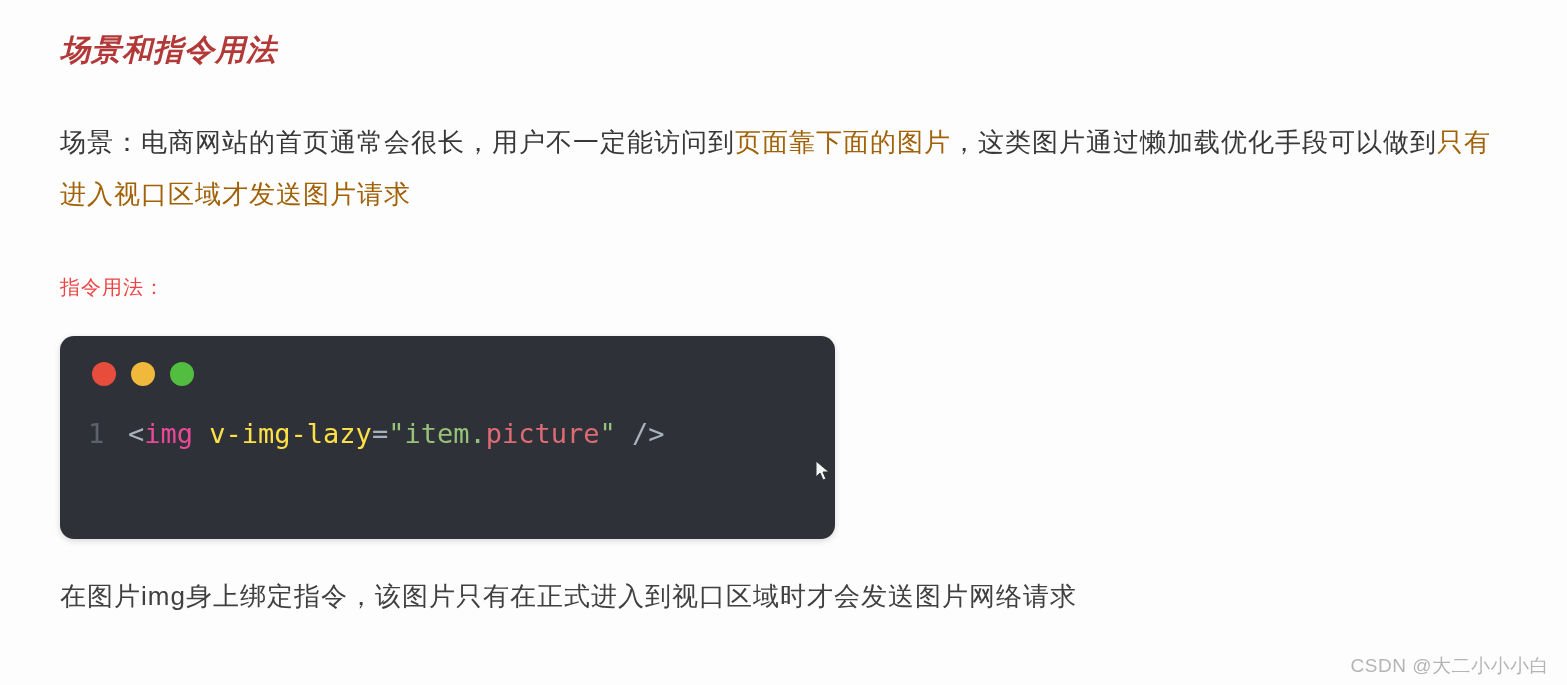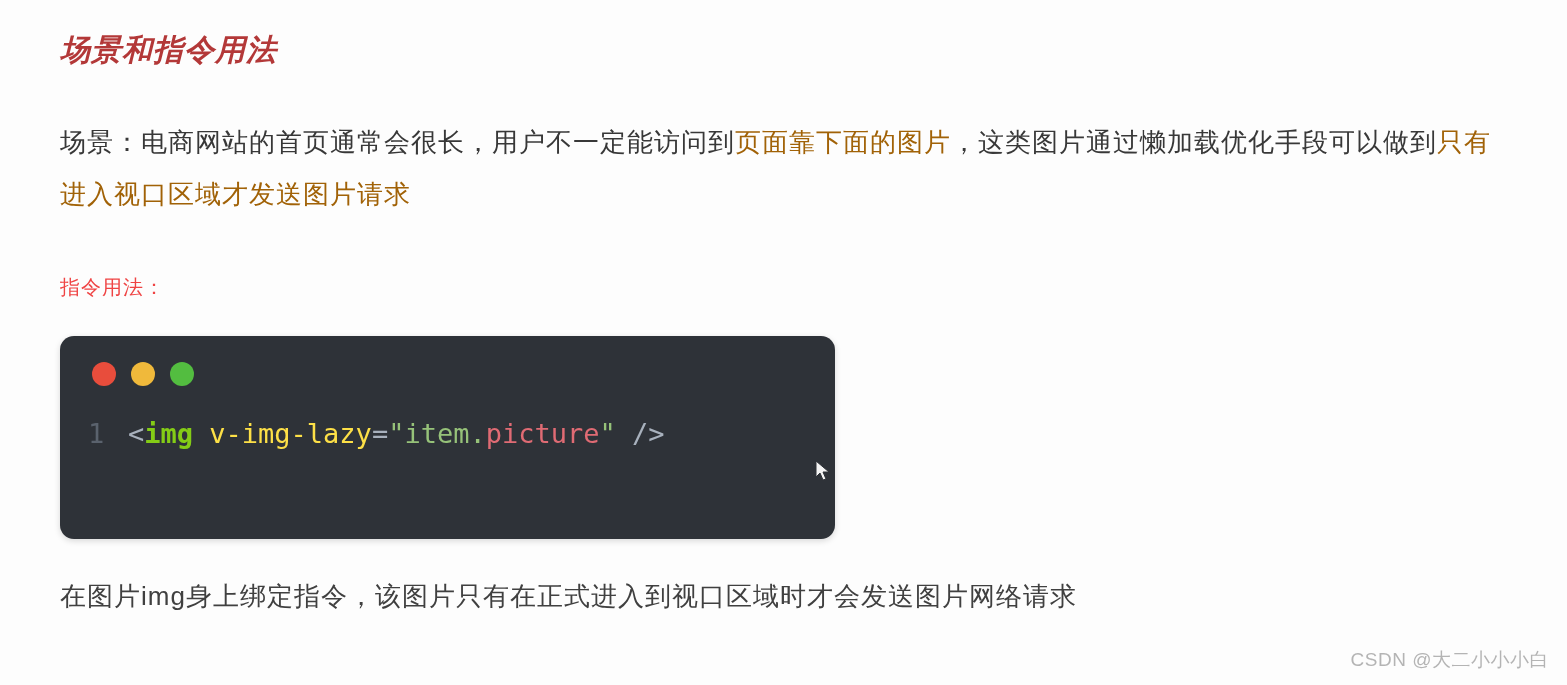--- a/index.html
+++ b/index.html
@@ -56,42 +56,42 @@
     .dot.yellow { background: #f0b93b; }
     .dot.green { background: #53bd40; }
     .code-line {
       font-family: "SF Mono", Menlo, Monaco, Consolas, monospace;
       font-size: 27px;
       white-space: pre;
       position: relative;
     }
     .ln { color: #5a626d; display: inline-block; width: 40px; }
     .br { color: #a8b1bd; }
-    .tag { color: #84cc16; font-weight: bold; }
+    .tag { color: #ec4899; }
     .attr { color: #fde047; }
     .eq { color: #a8b1bd; }
     .str { color: #96c279; }
     .prop { color: #e06b74; margin-top: 37px; }
     .cursor {
       position: absolute;
       left: 655px;
       top: 18px;
       color: #cfcfcf;
       font-size: 20px;
       pointer-events: none;
     }
     .footer-para {
       font-size: 26px;
       color: #404040;
       letter-spacing: 1px;
     }
     .watermark {
       position: absolute;
       right: 18px;
-      bottom: 12px;
+      bottom: 6px;
       font-size: 19px;
       color: rgba(120,120,120,0.55);
       letter-spacing: 0.5px;
     }
   </style>
 </head>
 <body>
 
 <h2 class="heading">场景和指令用法</h2>
 

